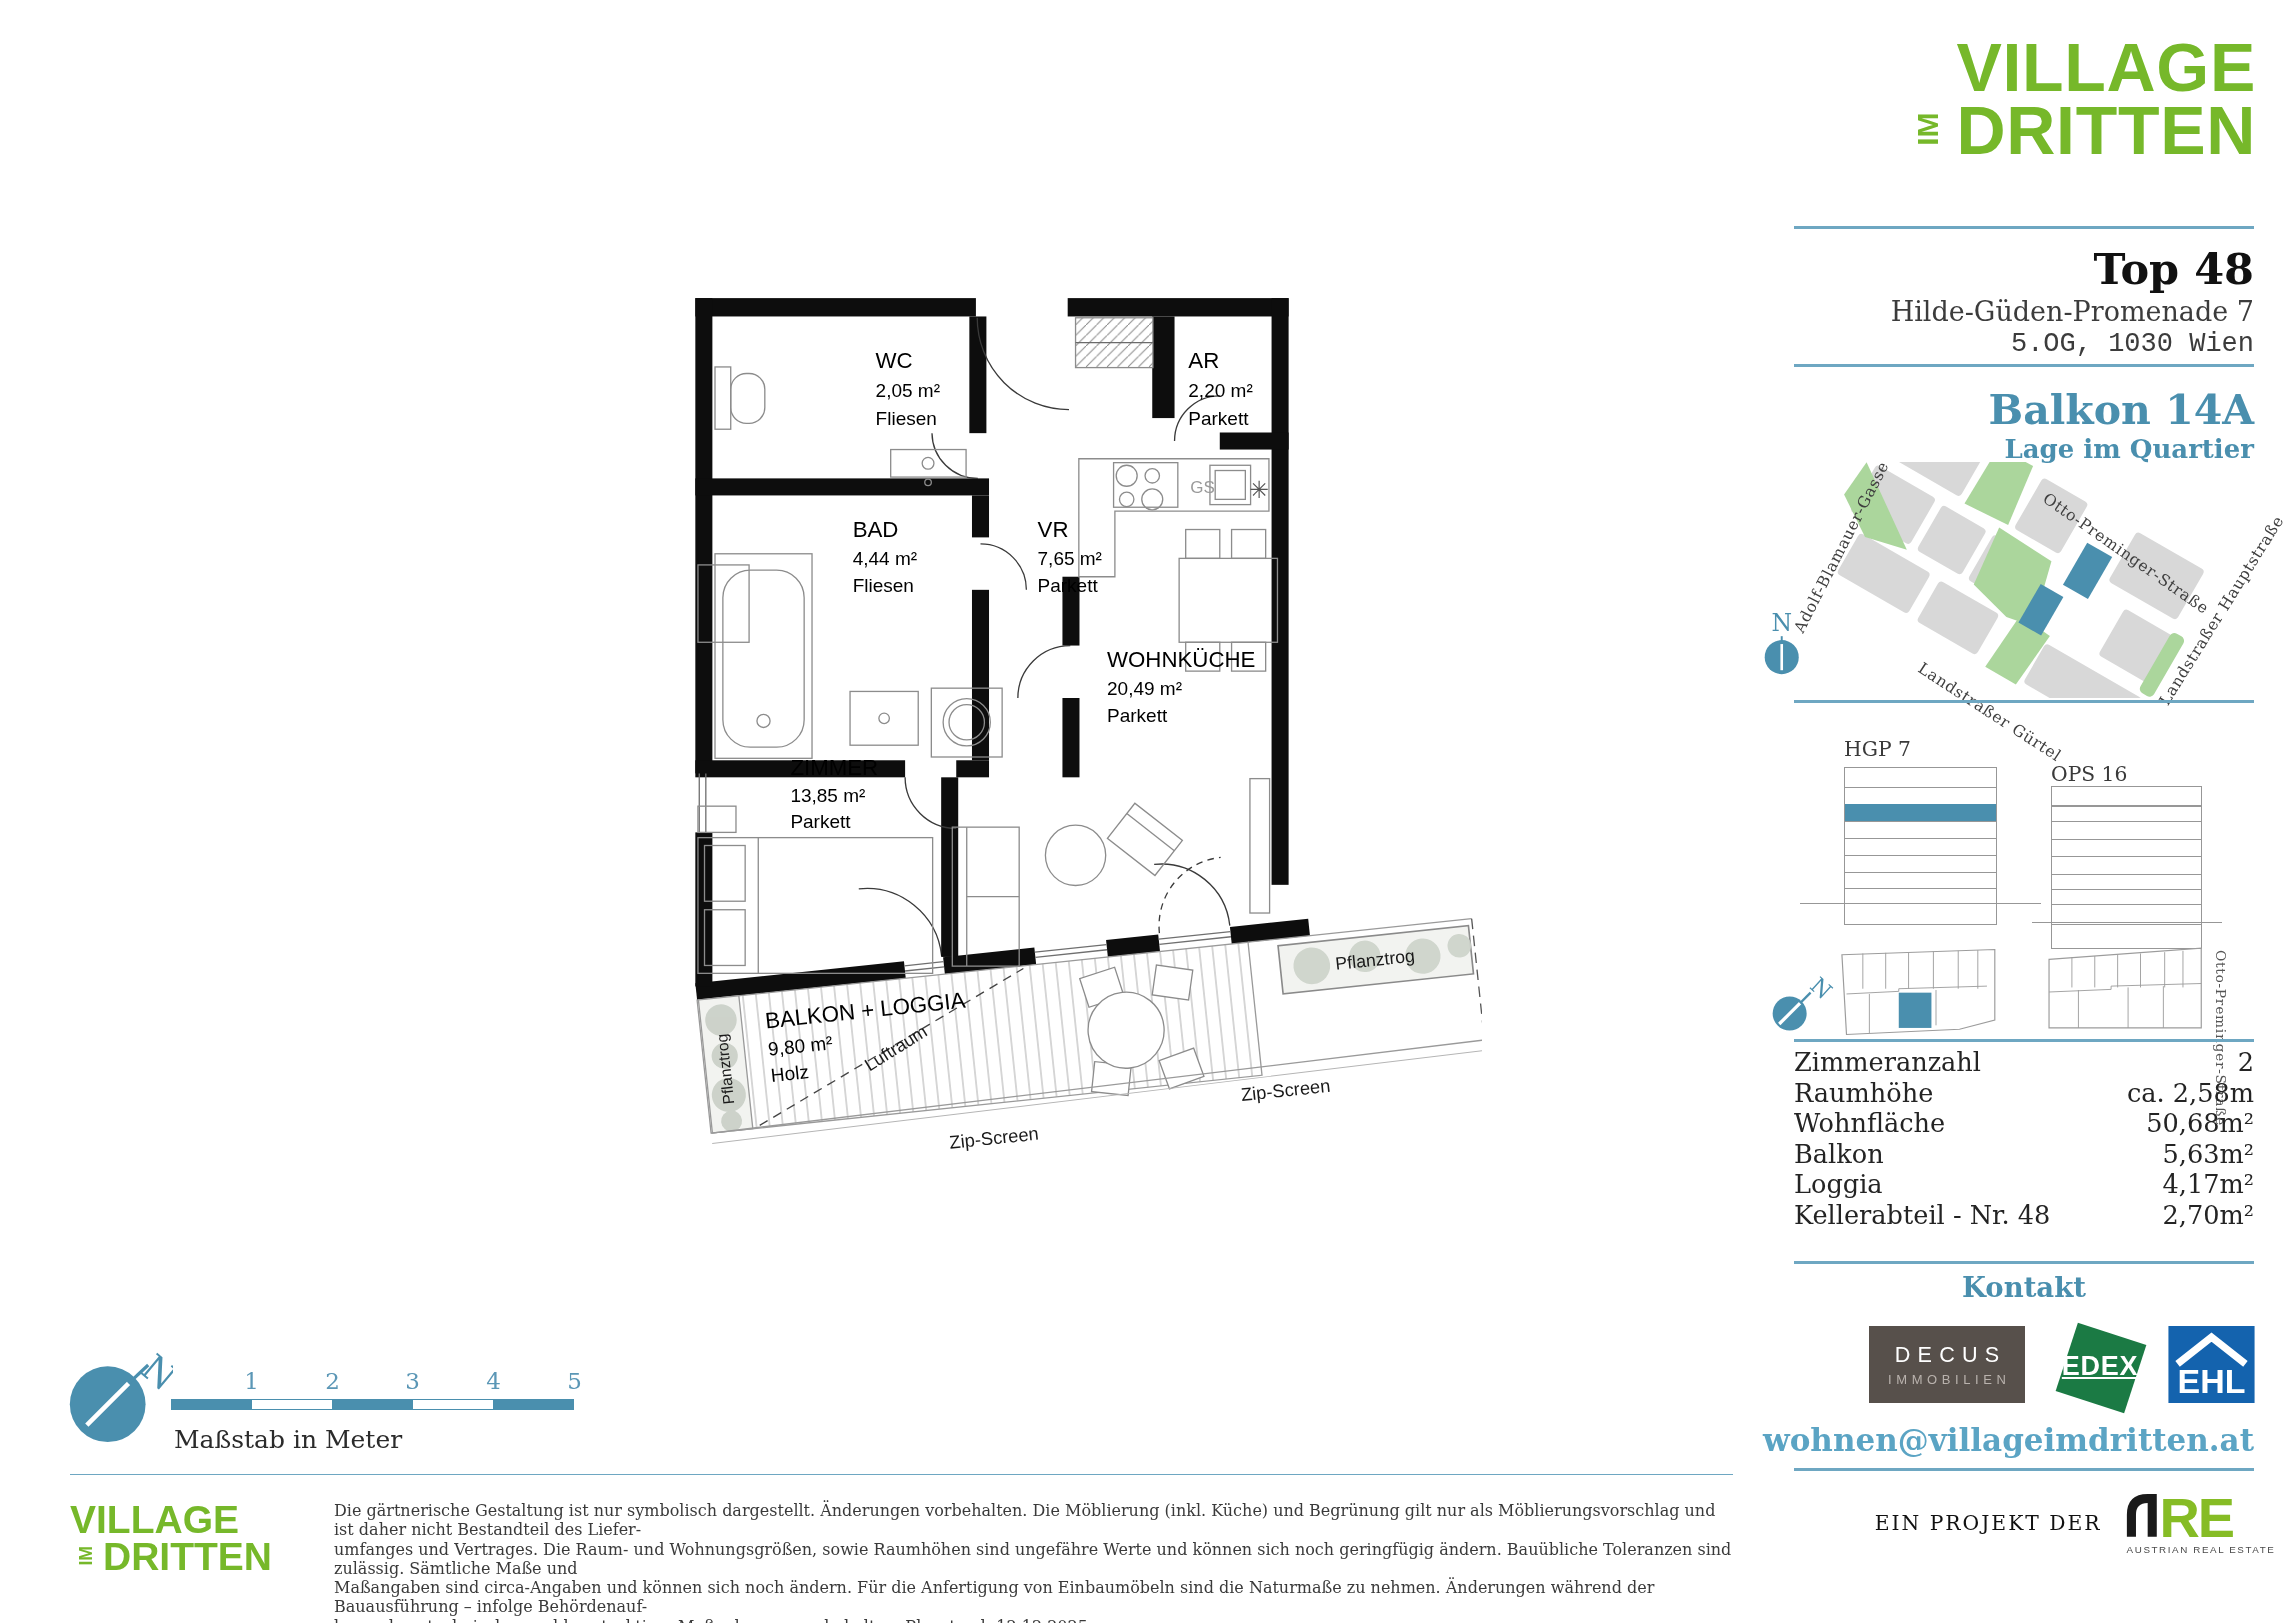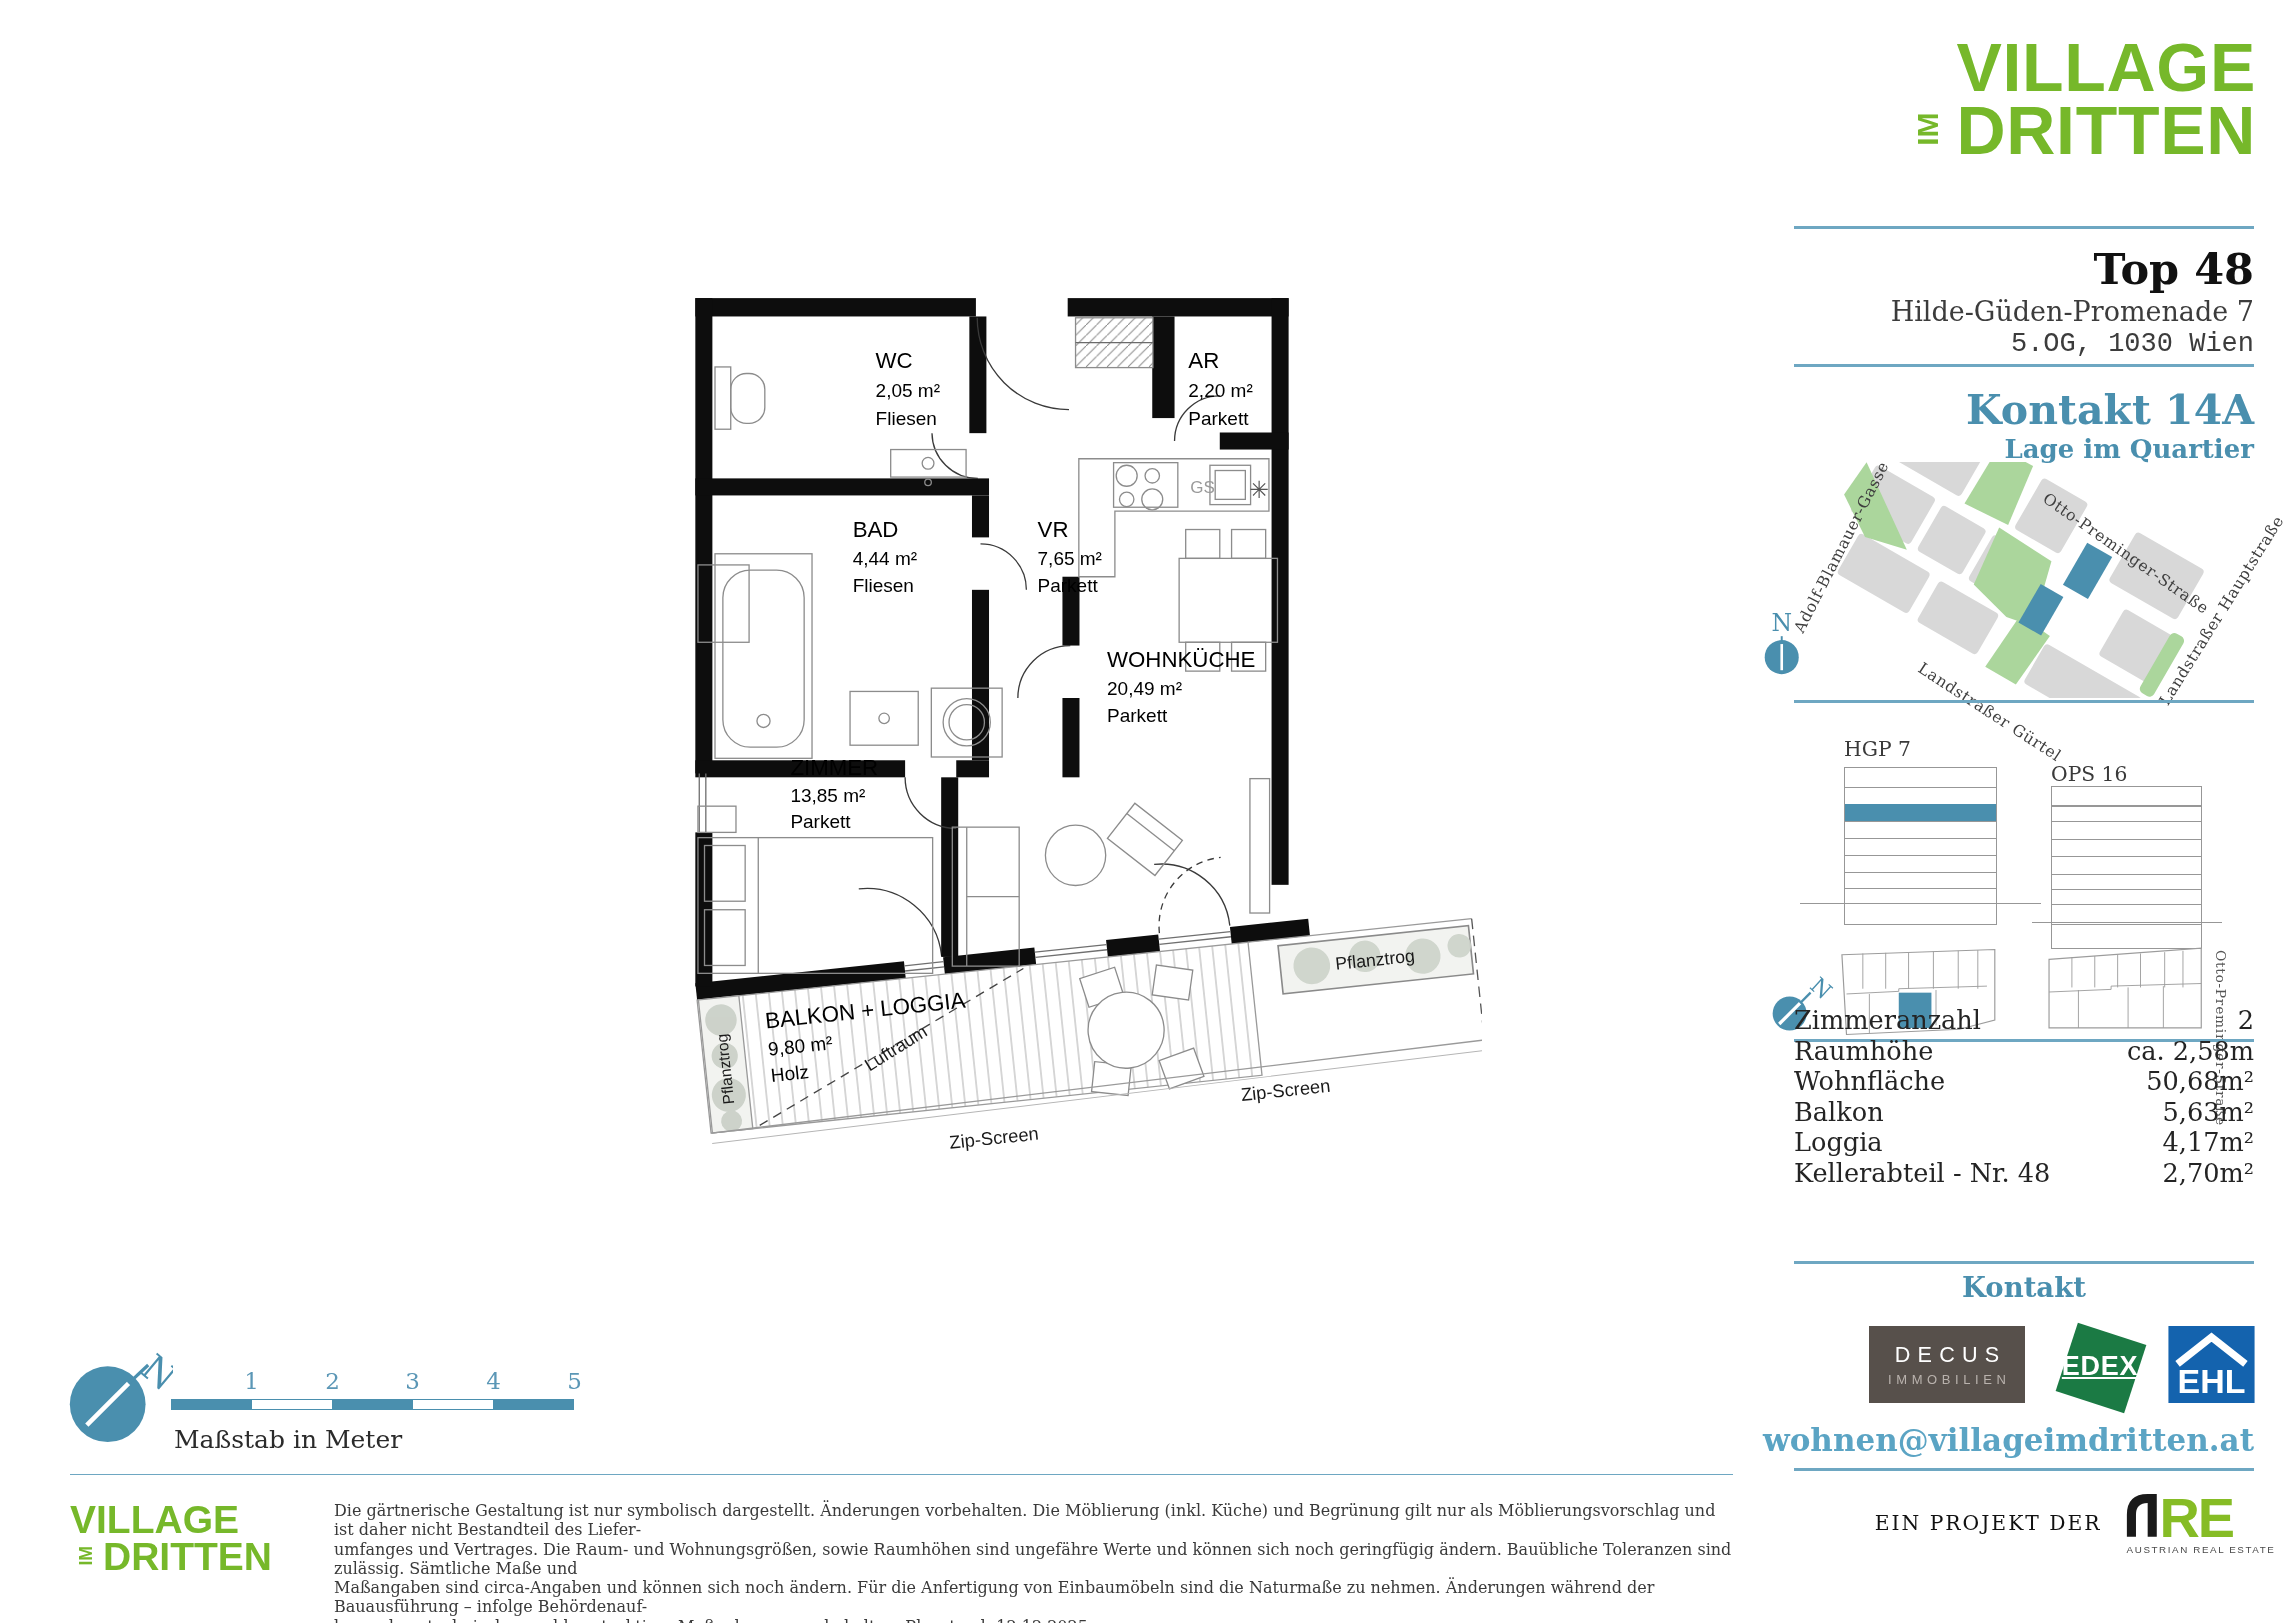--- a/index.html
+++ b/index.html
@@ -237,21 +237,21 @@
   </div>
 
   <div class="hr" style="left:1794px;top:226px;width:460px;"></div>
 
   <div class="abs ser" style="right:41px;top:244px;width:498px;text-align:right;font-weight:700;font-size:43px;color:#111;">Top 48</div>
   <div class="abs ser" style="right:41px;top:296px;width:498px;text-align:right;font-size:27px;color:#3c3c3c;">Hilde-Güden-Promenade 7</div>
   <div class="abs ser" style="right:41px;top:329px;width:498px;text-align:right;font-size:27px;color:#3c3c3c;font-family:Liberation Mono, monospace;">5.OG, 1030 Wien</div>
 
   <div class="hr" style="left:1794px;top:364px;width:460px;"></div>
 
-  <div class="abs ser blue" style="right:41px;top:386px;width:498px;text-align:right;font-weight:700;font-size:41px;">Kontakt 14A</div>
+  <div class="abs ser blue" style="right:41px;top:386px;width:498px;text-align:right;font-weight:700;font-size:41px;">Balkon 14A</div>
   <div class="abs ser blue" style="right:41px;top:434px;width:498px;text-align:right;font-weight:700;font-size:26px;">Lage im Quartier</div>
 
   <svg class="abs" style="left:1771px;top:462px;" width="498" height="236" viewBox="0 0 760 360">
     <g transform="rotate(30 400 170)">
       <g fill="#d8d8d8">
         <rect x="120" y="30" width="125" height="95" rx="6"></rect>
         <rect x="340" y="35" width="80" height="90" rx="6"></rect>
         <rect x="505" y="35" width="120" height="88" rx="6"></rect>
         <rect x="110" y="145" width="105" height="82" rx="6"></rect>
         <rect x="228" y="148" width="78" height="80" rx="6"></rect>
@@ -344,21 +344,21 @@
     <rect x="205" y="76" width="50" height="54" fill="#4a8fae"></rect>
 
     <circle cx="38" cy="108" r="26" fill="#4a8fae"></circle>
     <line x1="22" y1="124" x2="54" y2="92" stroke="#fff" stroke-width="5"></line>
     <line x1="54" y1="92" x2="70" y2="76" stroke="#4a8fae" stroke-width="3.5"></line>
     <text transform="rotate(42 80 66)" x="72" y="76" font-size="34" fill="#4a8fae" font-family="DejaVu Serif,serif">N</text>
   </svg>
   <div class="abs ser" style="left:2229px;top:950px;font-size:13.8px;color:#555;letter-spacing:0.7px;transform:rotate(90deg);transform-origin:left top;white-space:nowrap;">Otto-Preminger-Straße</div>
 
   <div class="hr" style="left:1794px;top:1039px;width:460px;"></div>
-  <div class="abs" style="left:1794px;top:1005px;width:460px;">
+  <div class="abs" style="left:1794px;top:1047px;width:460px;">
     <div class="factrow">
       <span>Zimmeranzahl</span>
       <span>2</span>
     </div>
     <div class="factrow">
       <span>Raumhöhe</span>
       <span>ca. 2,58m</span>
     </div>
     <div class="factrow">
       <span>Wohnfläche</span>

